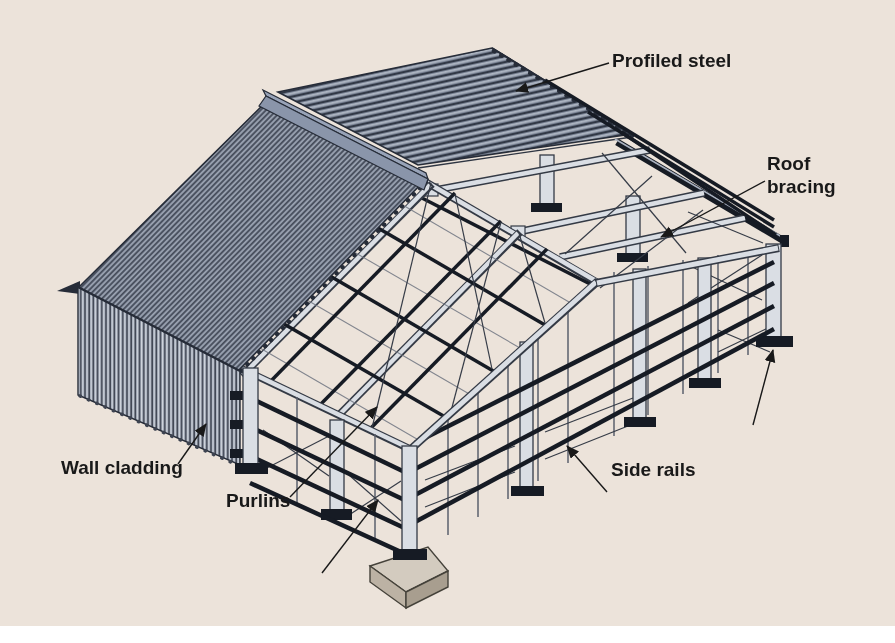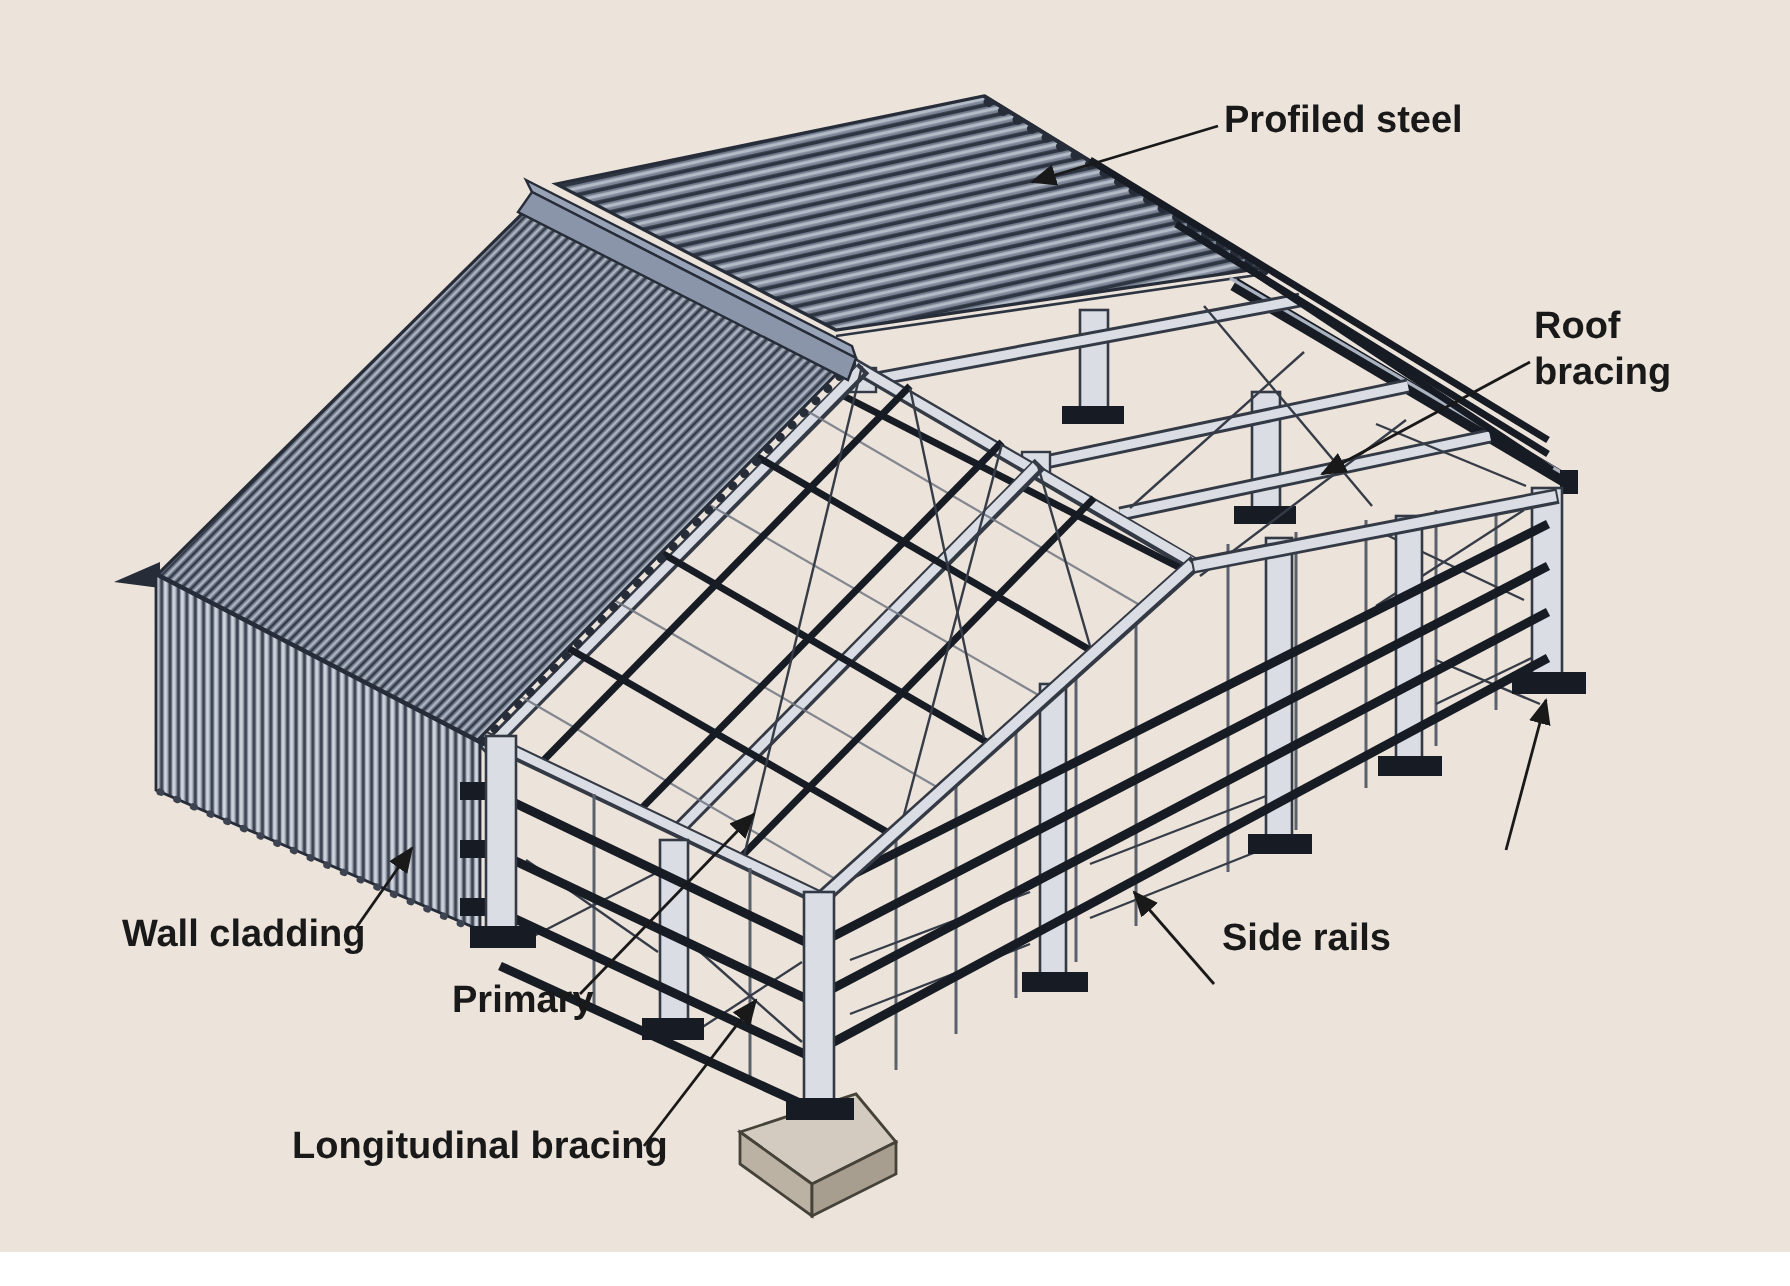--- a/index.html
+++ b/index.html
@@ -268,25 +268,22 @@
   <div class="lbl" style="left:61px;top:456px;">
     <div>Wall cladding</div>
   </div>
 
   <div class="lbl" style="left:767px;top:152px;">
     <div>Roof</div>
     <div>bracing</div>
   </div>
 
   <div class="lbl" style="left:226px;top:489px;">
-    <div>Primary</div>
-  </div>
-
-  <div class="lbl" style="left:146px;top:562px;">
-    <div>Longitudinal bracing</div>
-  </div>
+    <div>Purlins</div>
+  </div>
+
 
   <div class="lbl" style="left:611px;top:458px;">
     <div>Side rails</div>
   </div>
 
 
 </div>
 
 </body></html>

